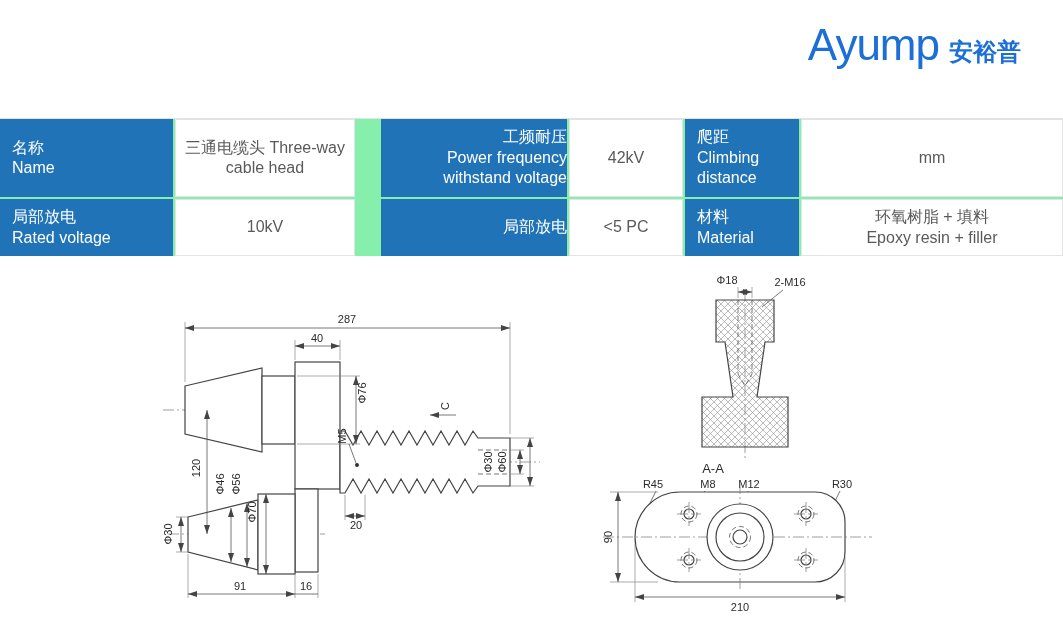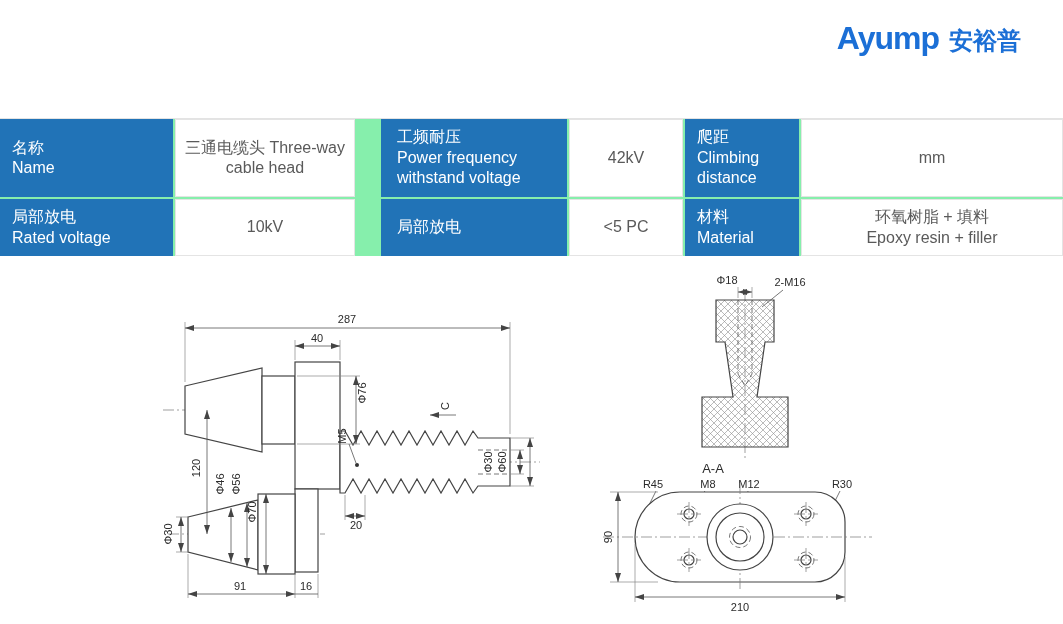--- a/index.html
+++ b/index.html
@@ -2,29 +2,29 @@
 <html><head>
 <meta charset="utf-8">
 <style>
   html,body{margin:0;padding:0;background:#fff;}
   body{width:1063px;height:624px;overflow:hidden;font-family:"Liberation Sans",sans-serif;}
   .page{position:relative;width:1063px;height:624px;background:#fff;}
 
   
   .header{position:relative;height:118px;}
   .logo{position:absolute;top:20px;right:42px;display:flex;align-items:baseline;gap:10px;}
-  .logo .brand{font-size:32px;font-weight:700;color:#1b6fd6;letter-spacing:-1px;}
+  .logo .brand{font-size:44px;font-weight:400;color:#1b6fd6;letter-spacing:-1px;}
   .logo .brand-cn{font-size:24px;font-weight:600;color:#1b6fd6;}
 
   
   .spec-table{display:grid;grid-template-columns:173px 180px 210px 114px 114px auto;
     grid-template-rows:78px 57px;gap:2px;background:#86efac;width:1063px;border-top:1px solid #e3e3e3;}
   .cell{display:flex;flex-direction:column;justify-content:center;font-size:16px;line-height:1.28;}
   .cell.blue{background:#2173b7;color:#ffffff;padding:4px 12px;text-align:left;}
-  .cell.blue.center{text-align:left;padding:4px 16px;margin-left:24px;}
+  .cell.blue.center{text-align:right;padding:4px 0;margin-left:24px;}
   .cell.white{background:#fff;color:#5a5a5a;align-items:center;text-align:center;border:1px solid #e4e4e4;}
 
   
   .drawing{margin-top:6px;}
   .part{fill:#ffffff;stroke:#444;stroke-width:1.2;}
   .dim{stroke:#555;stroke-width:0.8;fill:none;}
   .ext{stroke:#888;stroke-width:0.7;fill:none;}
   .cl{stroke:#777;stroke-width:0.7;fill:none;stroke-dasharray:11 3 2 3;}
   .hid{stroke:#555;stroke-width:0.8;fill:none;stroke-dasharray:5 3;}
   .dtext{font-family:"Liberation Sans",sans-serif;font-size:11px;fill:#2b2b2b;}

